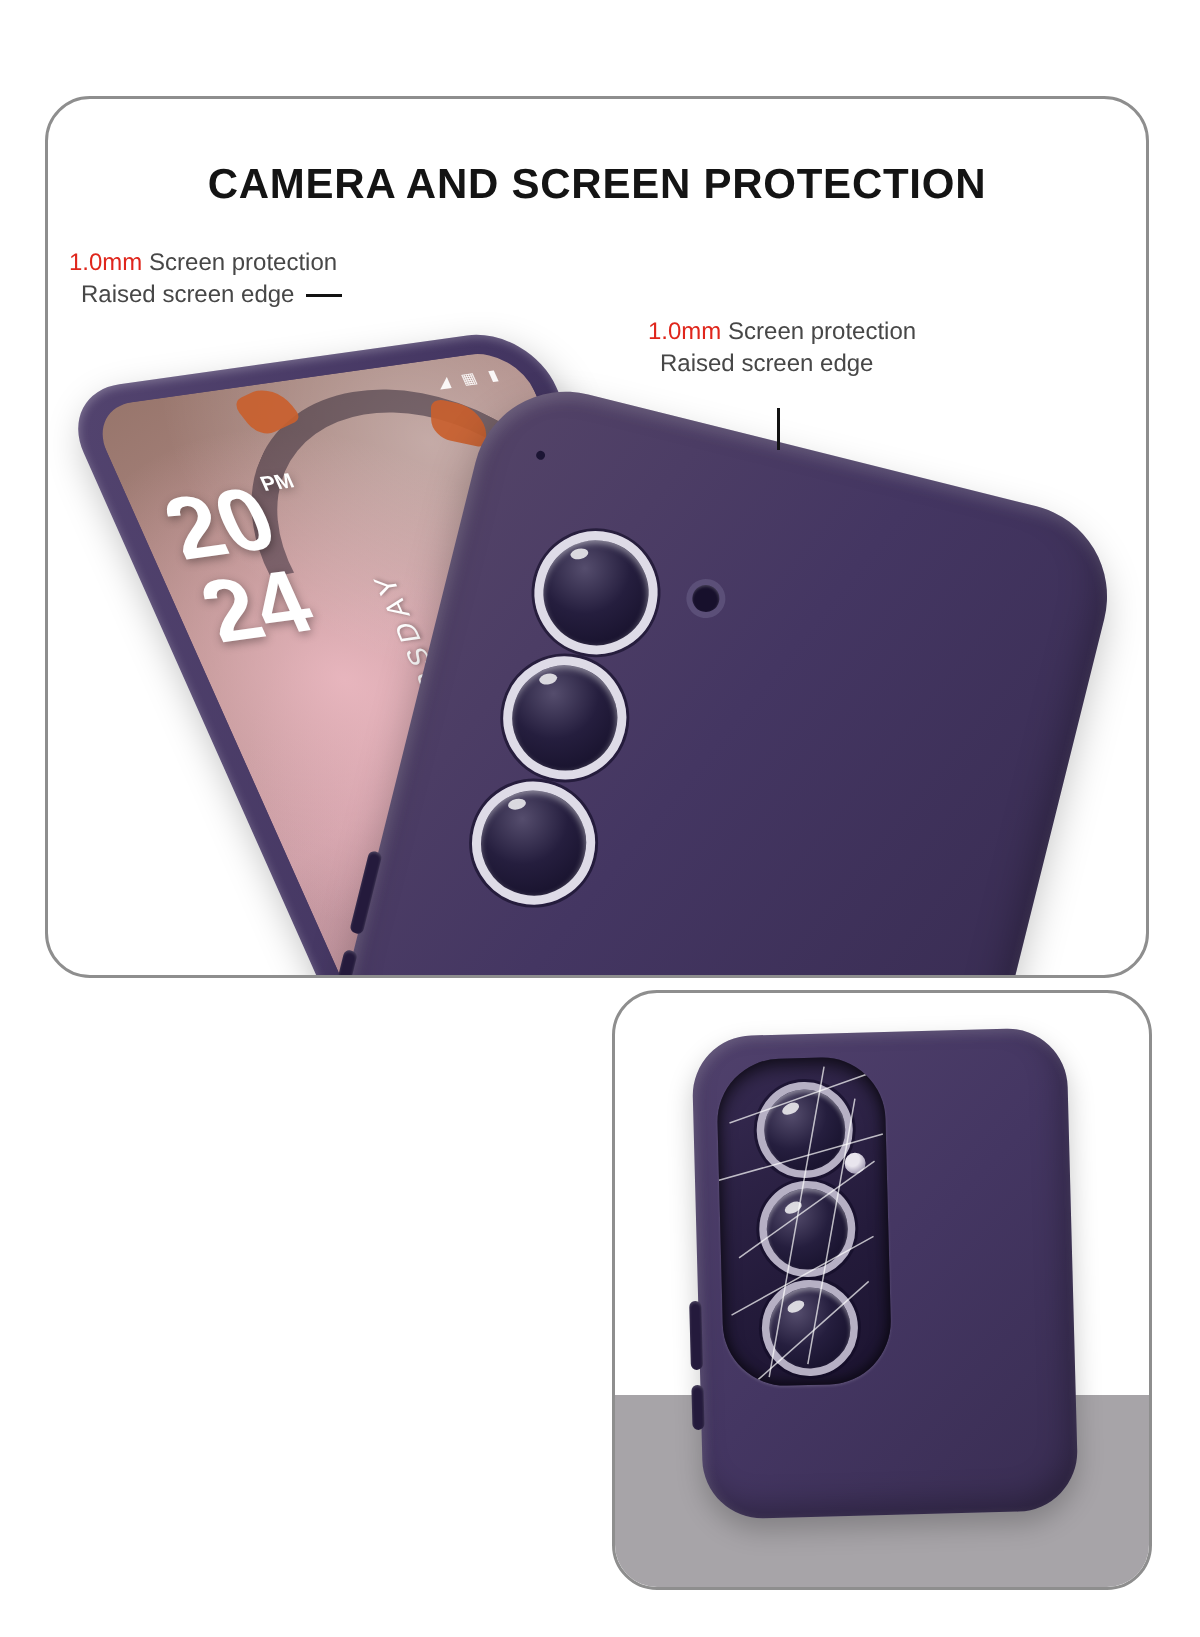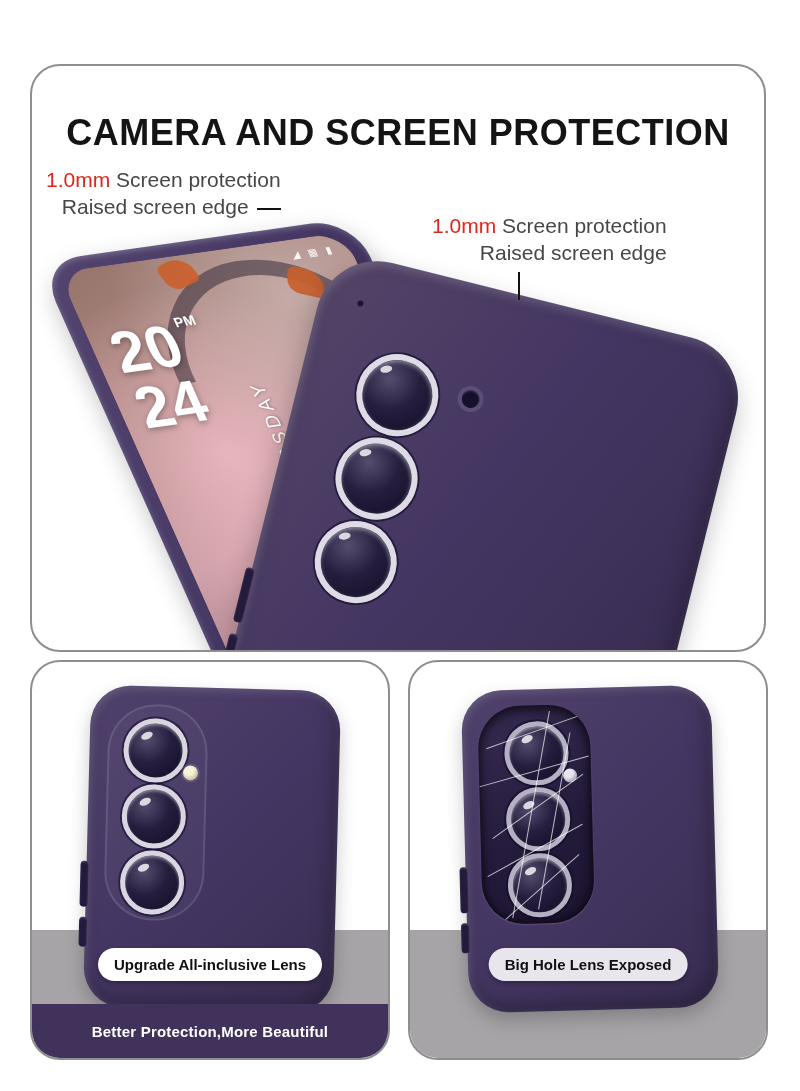--- a/index.html
+++ b/index.html
@@ -1,24 +1,24 @@
 <!DOCTYPE html>
 <html style="--accent-red: #DF261C; --case-purple: #443662; --band-purple: #40325A; --strip-gray: #A7A4A8;"><head>
 <meta charset="utf-8">
 <style>
   html,body{margin:0;padding:0;background:#fff;}
   .page{position:relative;width:800px;height:1091px;background:#fff;overflow:hidden;
         font-family:"Liberation Sans",sans-serif;}
   .panel{position:absolute;background:#fff;border:2px solid #8e8e8e;border-radius:30px;overflow:hidden;box-sizing:border-box;}
   .top-panel{left:30px;top:64px;width:736px;height:588px;}
 
-  .page-title{position:absolute;left:0;right:0;top:22px;text-align:center;font-size:36px;
+  .page-title{position:absolute;left:0;right:0;top:22px;text-align:center;font-size:28px;
               font-weight:700;color:#141414;letter-spacing:.5px;z-index:7;}
 
-  .annotation{position:absolute;z-index:7;font-size:21px;color:#474747;line-height:1.3;text-align:right;}
+  .annotation{position:absolute;z-index:7;font-size:16px;color:#474747;line-height:1.3;}
   .annotation .hl{color:var(--accent-red,#df261c);}
   .ann-left{left:14px;top:100px;}
   .ann-right{left:400px;top:146px;}
   .line2{padding-left:8px;}
   .dash{display:inline-block;width:24px;height:2px;background:#121212;vertical-align:middle;margin-left:8px;}
   .vline{position:absolute;left:86px;top:60px;width:2px;height:28px;background:#121212;}
 
   
   .front-phone{position:absolute;left:6px;top:196px;width:318px;height:560px;z-index:1;
                transform:rotate(-8deg) skewX(16deg);transform-origin:top left;}
@@ -147,39 +147,20 @@
       <div class="lens lens-l bc-lens1"></div>
       <div class="lens lens-l bc-lens2"></div>
       <div class="lens lens-l bc-lens3"></div>
       <div class="bc-flash"></div>
       <div class="side-btn bc-btn1"></div>
       <div class="side-btn bc-btn2"></div>
     </div>
 
   </section>
 
-  <section class="panel compare-panel cp-left">
-    <div class="gray-strip"></div>
-
-    <div class="mini-case tilt-r">
-      <div class="module-outline">
-        <div class="lens lens-s ml1"></div>
-        <div class="lens lens-s ml2"></div>
-        <div class="lens lens-s ml3"></div>
-        <div class="flash-dot"></div>
-      </div>
-      <div class="side-btn mc-btn1"></div>
-      <div class="side-btn mc-btn2"></div>
-    </div>
-
-    <div class="badge-pill">Upgrade All-inclusive Lens</div>
-    <div class="band">
-      <span class="caption">Better Protection,More Beautiful</span>
-    </div>
-  </section>
 
   <section class="panel compare-panel cp-right">
     <div class="gray-strip"></div>
 
     <div class="mini-case tilt-l">
       <div class="module-hole">
         <div class="lens lens-s lens-dim hl1"></div>
         <div class="lens lens-s lens-dim hl2"></div>
         <div class="lens lens-s lens-dim hl3"></div>
         <div class="hole-flash"></div>
@@ -192,16 +173,15 @@
             <line x1="22" y1="214" x2="98" y2="150"></line>
             <line x1="72" y1="6" x2="30" y2="212"></line>
             <line x1="92" y1="28" x2="56" y2="204"></line>
           </g>
         </svg>
       </div>
       <div class="side-btn mc-btn1"></div>
       <div class="side-btn mc-btn2"></div>
     </div>
 
-    <div class="badge-pill">Big Hole Lens Exposed</div>
   </section>
 
 </div>
 
 </body></html>

